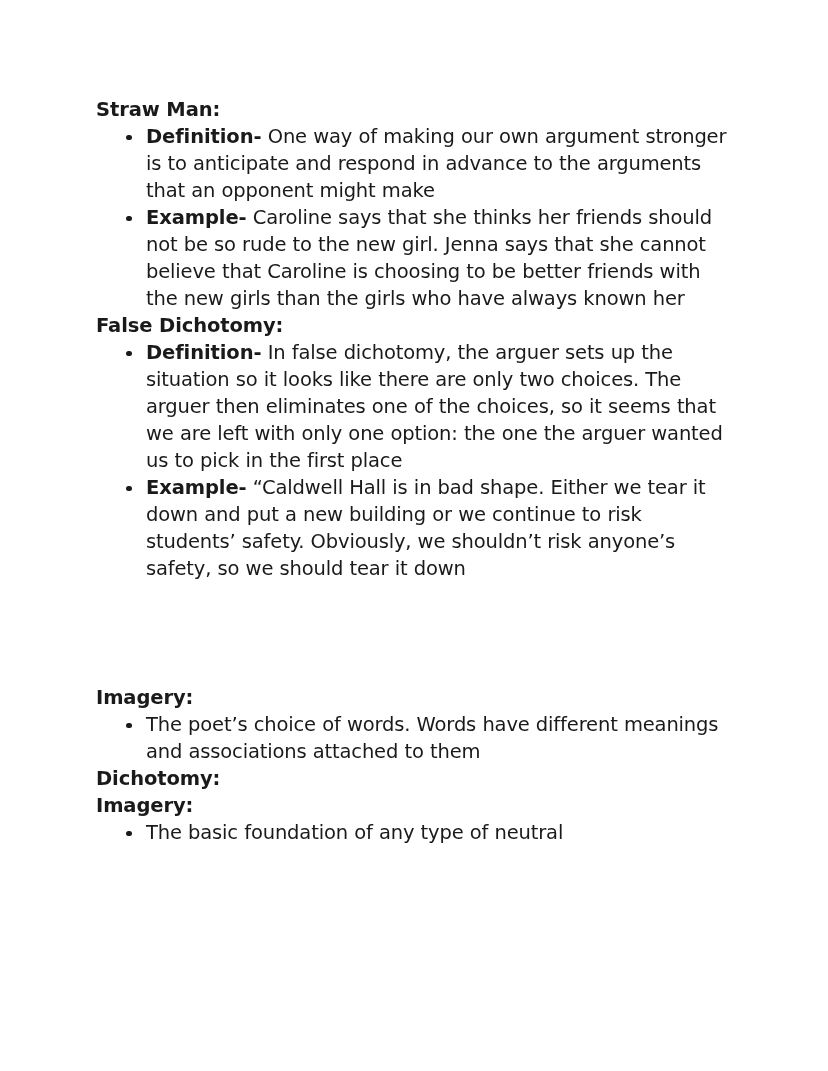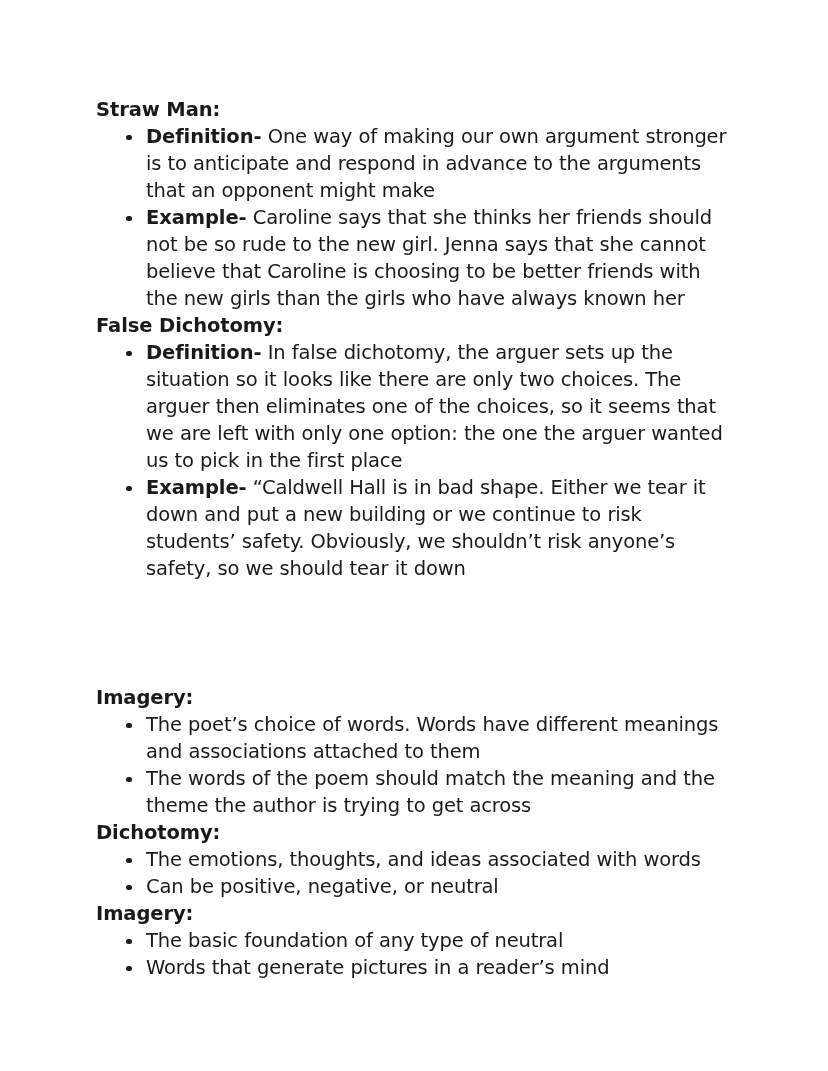--- a/index.html
+++ b/index.html
@@ -124,38 +124,32 @@
 
     <div class="sp-title-before"></div>
     <div class="sp-title-after"></div>
 
     <div class="blk">
 
       <div class="blk">
         <h2 class="section-head">Imagery:</h2>
         <ul class="bullets">
           <li><span>The poet’s choice of words. Words have different meanings and associations attached to them</span></li>
-          <li><span>The words of the poem should match the meaning and the theme the author is trying to get across</span></li>
         </ul>
       </div>
 
       <div class="blk">
         <h2 class="section-head">Dichotomy:</h2>
       </div>
 
       <div class="blk">
-        <ul class="bullets">
-          <li><span>The emotions, thoughts, and ideas associated with words</span></li>
-          <li><span>Can be positive, negative, or neutral</span></li>
-        </ul>
       </div>
 
       <div class="blk">
         <h2 class="section-head">Imagery:</h2>
         <ul class="bullets">
           <li><span>The basic foundation of any type of neutral</span></li>
-          <li><span>Words that generate pictures in a reader’s mind</span></li>
         </ul>
       </div>
     </div>
 
   </div>
 </div>
 
 </body></html>

